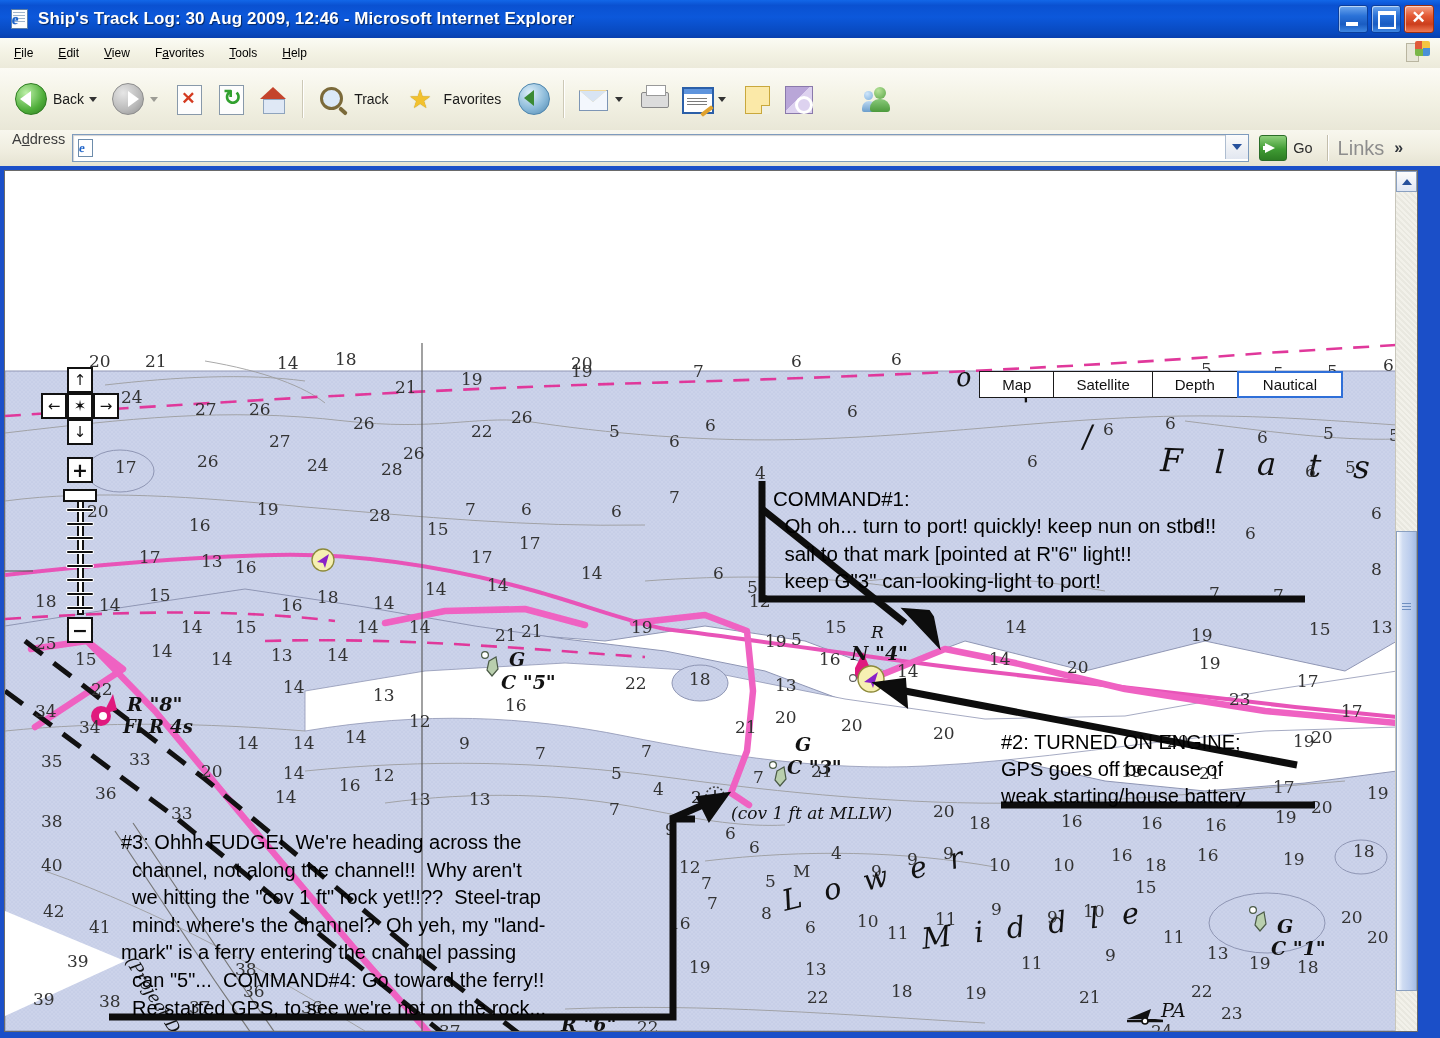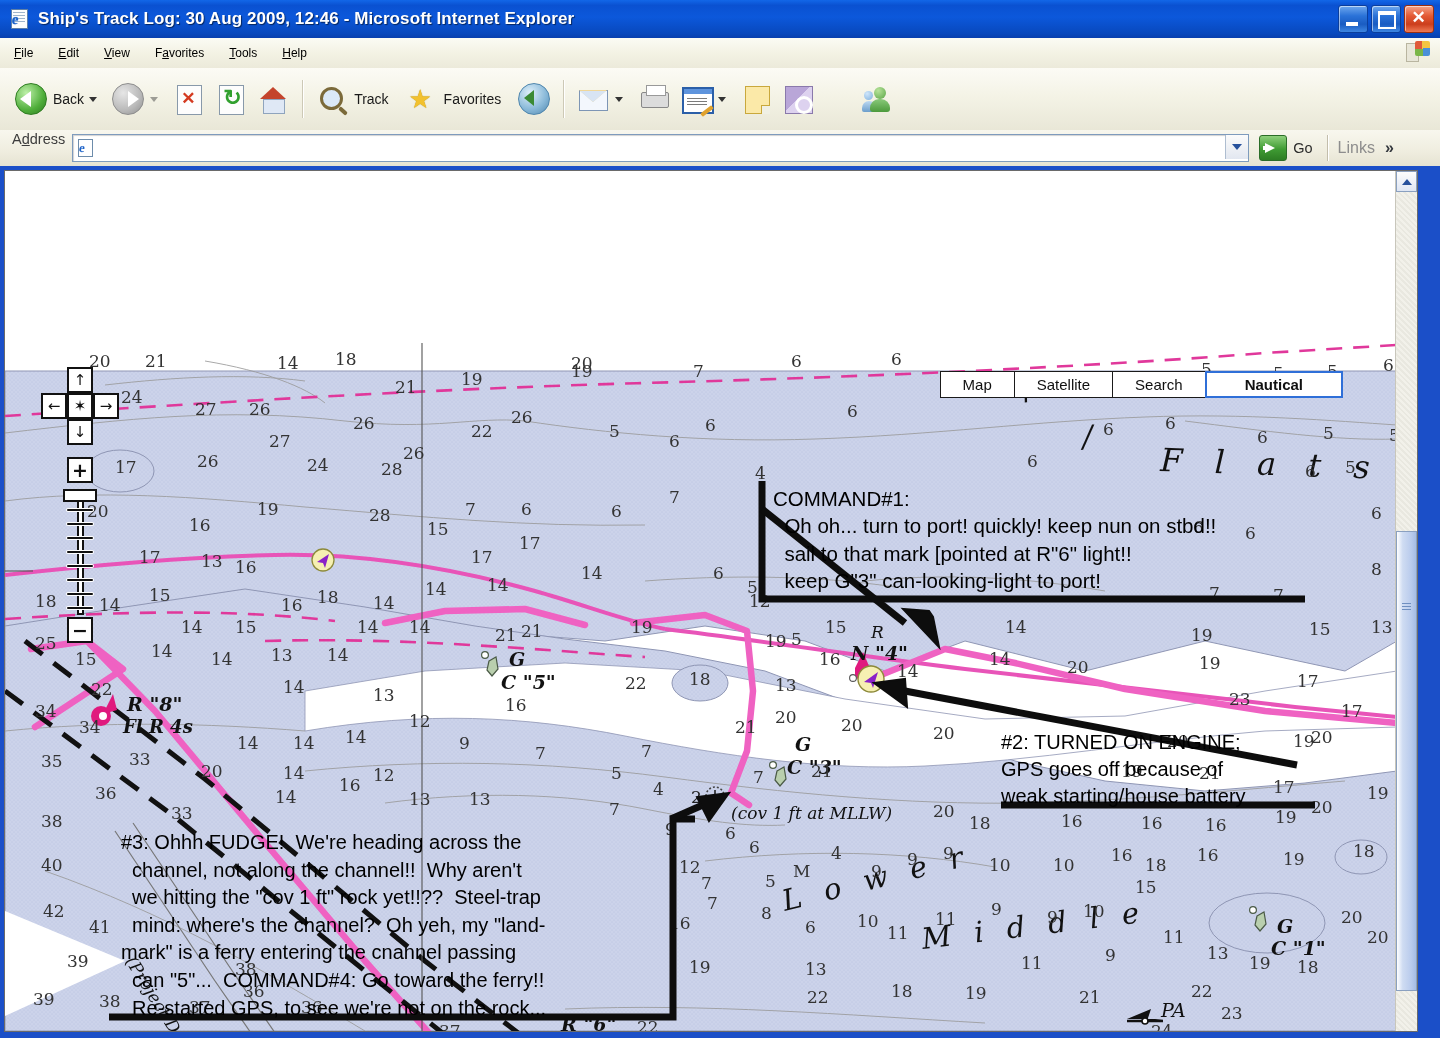--- a/index.html
+++ b/index.html
@@ -127,21 +127,21 @@
   .ddbtn:after{content:"";width:0;height:0;border-left:5px solid transparent;border-right:5px solid transparent;
          border-top:6px solid #27519c;}
   .gobtn{display:flex;align-items:center;margin-left:10px;}
   .go-sq{width:26px;height:24px;border:1px solid #2b6d28;border-radius:3px;position:relative;
          background:linear-gradient(180deg,#8ed07c,#3f9b33 55%,#2d7d24);}
   .go-sq:after{content:"";position:absolute;left:5px;top:7px;width:0;height:0;
          border-top:5px solid transparent;border-bottom:5px solid transparent;border-left:10px solid #fff;}
   .go-sq:before{content:"";position:absolute;left:3px;top:10px;width:8px;height:4px;background:#fff;}
   .gotext{font-size:14.5px;color:#2a2a2a;margin-left:6px;}
   .lnksep{width:1px;height:26px;background:#c2bdab;margin:0 10px 0 14px;box-shadow:1px 0 0 #fff;}
-  .links{font-size:16px;color:#8d8d8d;}
+  .links{font-size:20px;color:#8d8d8d;}
   .chev{font-size:16px;color:#33373d;font-weight:bold;margin-left:10px;}
 
   
   .client{position:absolute;left:0;top:166px;width:1440px;height:872px;background:#1b4fc8;
           padding:4px 0 0 4px;box-sizing:border-box;}
   .canvas-wrap{position:relative;width:1414px;height:862px;background:#fff;
           border:1px solid #6a6a6a;box-sizing:border-box;overflow:hidden;}
   .mapview{position:absolute;left:0;top:0;width:1392px;height:860px;overflow:hidden;background:#fff;}
   svg.chart{position:absolute;left:0;top:0;}
 
@@ -159,21 +159,21 @@
         border:1px solid #8aa0c0;box-sizing:border-box;}
   .sgrip{position:absolute;left:6px;top:432px;width:9px;height:9px;
         background:repeating-linear-gradient(180deg,#6f8fc0 0 1px,transparent 1px 3px);}
 
   
   .maptypes{position:absolute;right:54px;top:200px;display:flex;
             border:1px solid #1a1a1a;background:#fff;}
   .mt{padding:4px 22px;font-size:15px;color:#101010;background:#fff;
       border-right:1px solid #1a1a1a;text-align:center;}
   .mt:last-child{border-right:none;}
-  .mt.active{font-weight:bold;border:2px solid #2f6fd8;margin:-1px;padding:3px 38px;}
+  .mt.active{font-weight:normal;border:2px solid #2f6fd8;margin:-1px;padding:3px 24px;}
 
   
   .panzoom{position:absolute;left:36px;top:196px;width:78px;height:280px;}
   .pz{position:absolute;width:26px;height:26px;background:#fff;border:2px solid #111;
       display:flex;align-items:center;justify-content:center;font-size:15px;color:#111;
       font-family:"DejaVu Sans",sans-serif;line-height:1;box-sizing:border-box;}
   .pz-up{left:26px;top:0;} .pz-left{left:0;top:26px;} .pz-ctr{left:26px;top:26px;}
   .pz-right{left:52px;top:26px;} .pz-down{left:26px;top:52px;}
   .pz-plus{left:26px;top:90px;font-size:19px;font-weight:bold;}
   .pz-minus{left:26px;top:250px;font-size:19px;font-weight:bold;}
@@ -817,21 +817,21 @@
   channel, not along the channel!!  Why aren't
   we hitting the "cov 1 ft" rock yet!!??  Steel-trap
   mind: where's the channel?  Oh yeh, my "land-
 mark" is a ferry entering the cnannel passing
   can "5"...  COMMAND#4: Go toward the ferry!!
   Re-started GPS, to see we're not on the rock...</div>
 
     <div class="maptypes">
       <div class="mt">Map</div>
       <div class="mt">Satellite</div>
-      <div class="mt">Search</div>
+      <div class="mt">Depth</div>
       <div class="mt active">Nautical</div>
     </div>
 
     <div class="panzoom">
       <div class="pz pz-up">↑</div>
       <div class="pz pz-left">←</div>
       <div class="pz pz-ctr">✶</div>
       <div class="pz pz-right">→</div>
       <div class="pz pz-down">↓</div>
       <div class="pz pz-plus">+</div>

